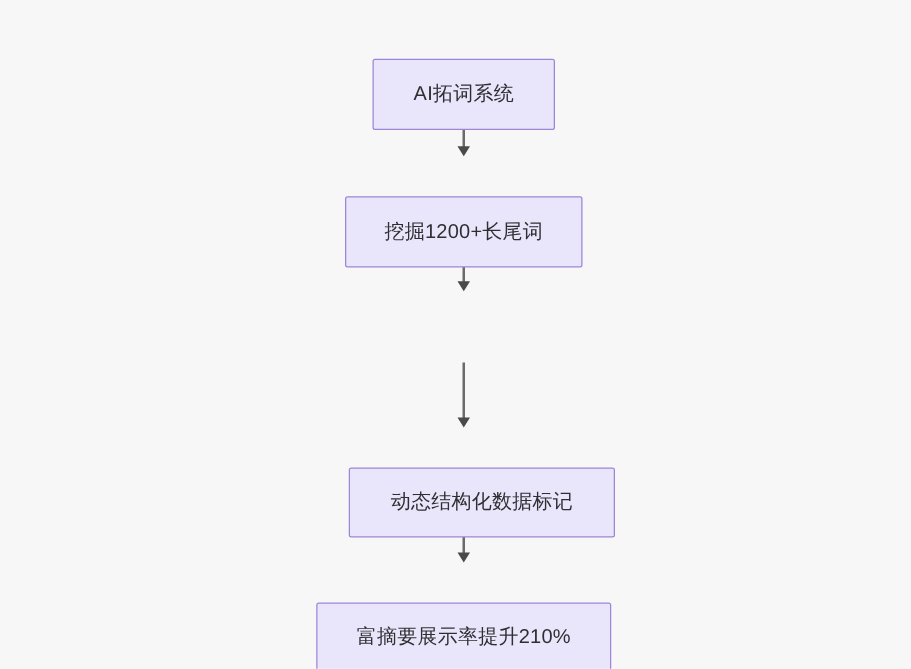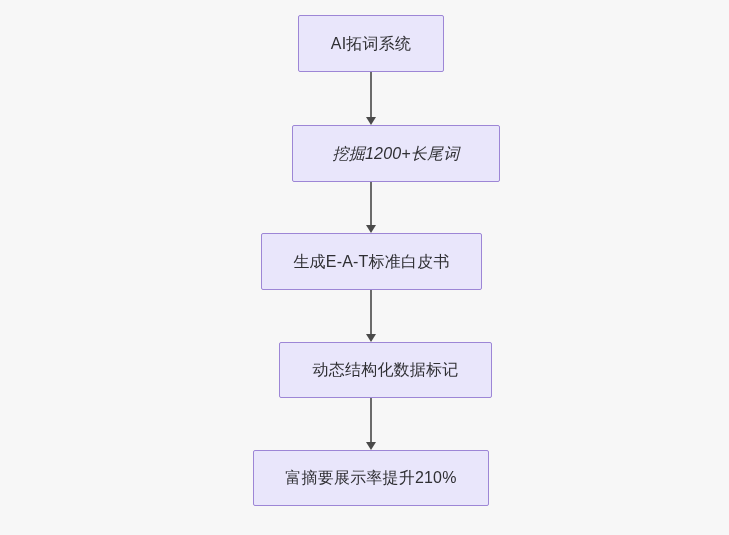--- a/index.html
+++ b/index.html
@@ -25,20 +25,21 @@
     border: 1px solid #9d86d6;
     border-radius: 2px;
     display: flex;
     align-items: center;
     justify-content: center;
     color: #2f2f33;
     font-size: 16px;
     line-height: 1;
     letter-spacing: 0.2px;
     white-space: nowrap;
+    margin-top: 32px;
   }
   .edge {
     position: absolute;
     width: 0;
     height: 0;
   }
   .edge .shaft {
     position: absolute;
     left: -1px;
     top: 0;
@@ -71,18 +72,17 @@
   <div class="edge" style="left: 371px; top: 290px;">
     <div class="shaft" style="height: 45px;"></div>
     <div class="head" style="top: 44px;"></div>
   </div>
   <div class="edge" style="left: 371px; top: 398px;">
     <div class="shaft" style="height: 45px;"></div>
     <div class="head" style="top: 44px;"></div>
   </div>
 
   <div class="node" style="left: 298px; top: 15px; width: 146px; height: 57px;">AI拓词系统</div>
-  <div class="node" style="left: 292px; top: 125px; width: 208px; height: 57px; font-style: italic;">挖掘1200+长尾词</div>
-  <div class="node" style="left: 261px; top: 233px; width: 221px; height: 57px;">生成E-A-T标准白皮书</div>
+  <div class="node" style="left: 276px; top: 125px; width: 190px; height: 57px;">挖掘1200+长尾词</div>
   <div class="node" style="left: 279px; top: 342px; width: 213px; height: 56px;">动态结构化数据标记</div>
   <div class="node" style="left: 253px; top: 450px; width: 236px; height: 56px;">富摘要展示率提升210%</div>
 
 </div>
 
 </body></html>

